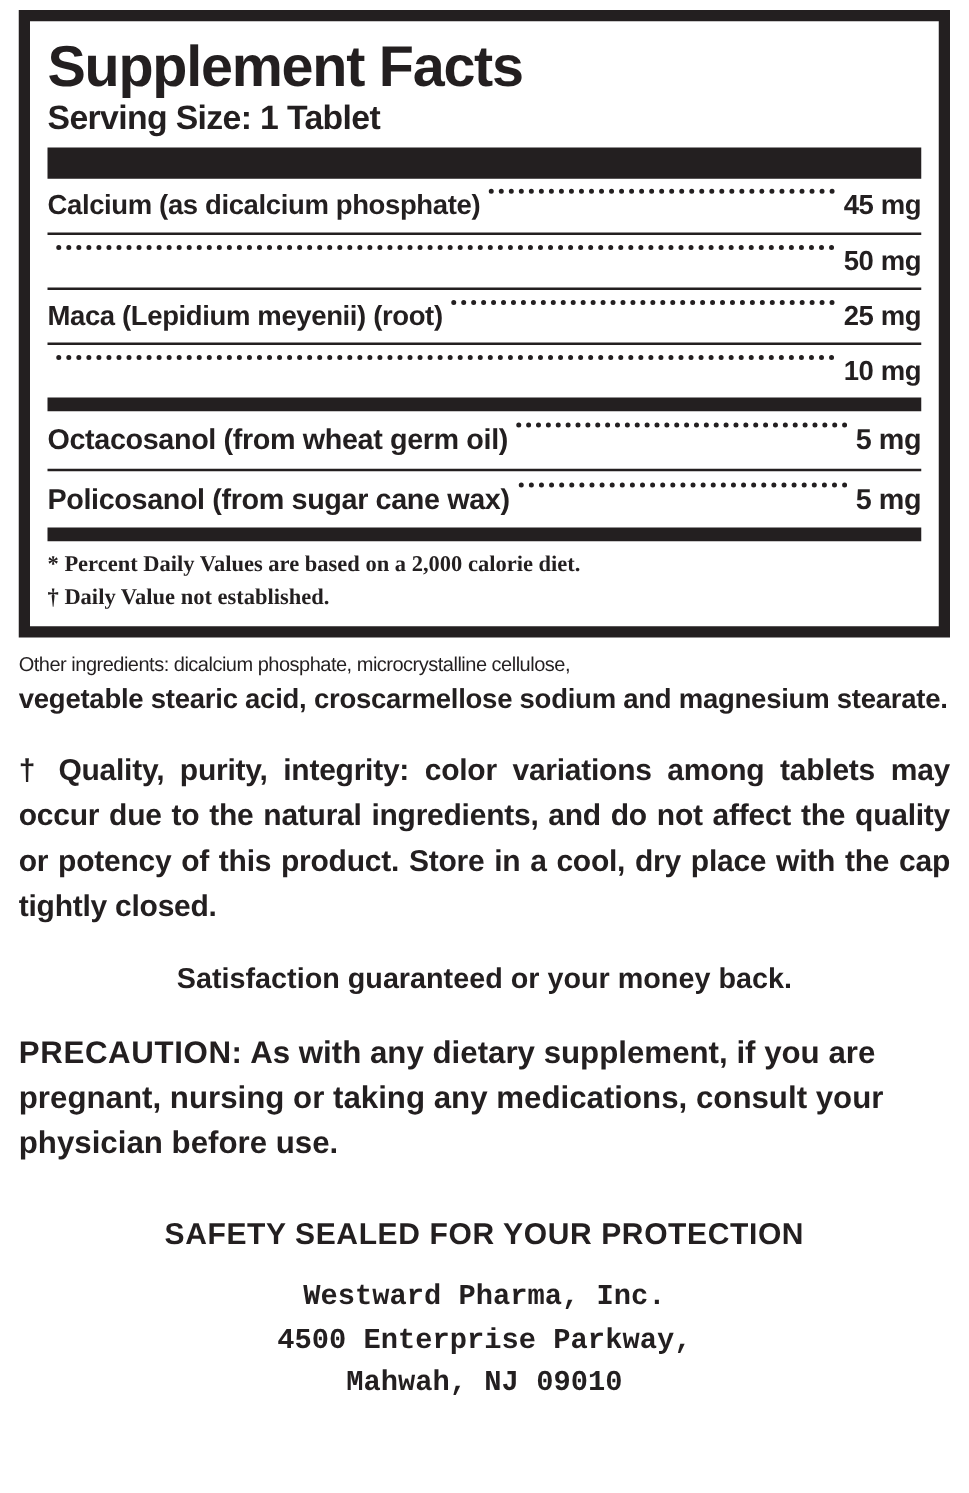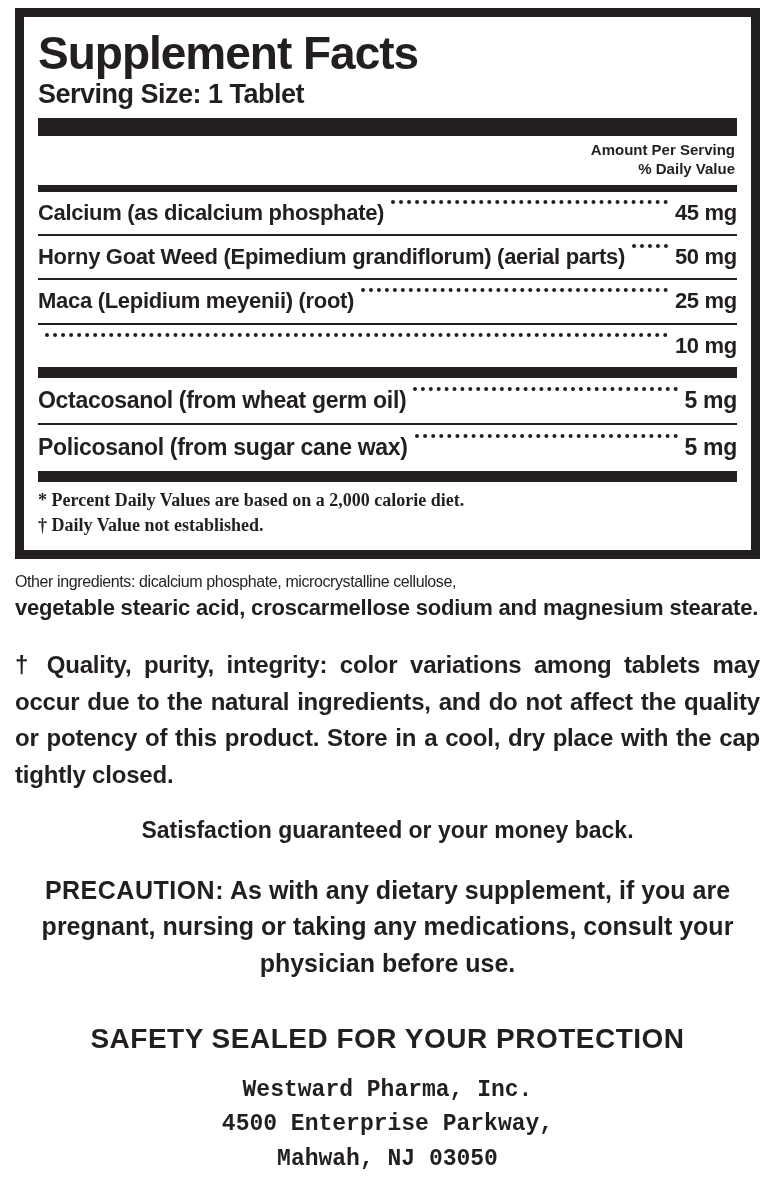--- a/index.html
+++ b/index.html
@@ -56,57 +56,52 @@
 
   .para{
     margin:26px 0 0 0;
     font-size:24px;font-weight:700;letter-spacing:-0.2px;
     line-height:1.52;text-align:justify;
   }
   .centered-line{margin:24px 0 0 0;text-align:center;font-size:23px;font-weight:700;}
 
   .warning{
     margin:28px 0 0 0;
-    font-size:25px;font-weight:700;line-height:1.45;text-align:center;
+    font-size:25px;font-weight:700;line-height:1.45;text-align:left;
   }
   .warning .lead{font-weight:900;letter-spacing:0.5px;}
 
-  .caps-line{margin:42px 0 0 0;text-align:center;font-size:28px;font-weight:900;letter-spacing:0.5px;}
+  .caps-line{margin:42px 0 0 0;text-align:center;font-size:24px;font-weight:900;letter-spacing:0.5px;}
 
   .addr{margin:18px 0 0 0;text-align:center;font-size:23px;font-weight:700;line-height:1.5;}
   .addr div{margin:0;font-family:Liberation Mono, monospace;}
 </style>
 </head>
 <body>
 
 <div class="page">
 
   <div class="facts-box">
 
     <div class="facts-title">Supplement Facts</div>
     <div class="serving">Serving Size: 1 Tablet</div>
 
     <div class="bar bar-thick"></div>
 
-    <div class="col-header">
-      <div>Amount Per Serving</div>
-      <div>% Daily Value</div>
-    </div>
 
     <div class="bar bar-mid"></div>
 
     <div class="row">
       <span class="name">Calcium (as dicalcium phosphate)</span>
       <span class="leader"></span>
       <span class="amount">45 mg</span>
     </div>
     <div class="hairline"></div>
 
     <div class="row">
-      <span class="name">Horny Goat Weed (Epimedium grandiflorum) (aerial parts)</span>
       <span class="leader"></span>
       <span class="amount">50 mg</span>
     </div>
     <div class="hairline"></div>
 
     <div class="row">
       <span class="name">Maca (Lepidium meyenii) (root)</span>
       <span class="leader"></span>
       <span class="amount">25 mg</span>
     </div>
@@ -147,16 +142,16 @@
 
   <div class="centered-line">Satisfaction guaranteed or your money back.</div>
 
   <div class="warning"><span class="lead">PRECAUTION:</span><span> As with any dietary supplement, if you are pregnant, nursing or taking any medications, consult your physician before use.</span></div>
 
   <div class="caps-line">SAFETY SEALED FOR YOUR PROTECTION</div>
 
   <div class="addr">
     <div>Westward Pharma, Inc.</div>
     <div>4500 Enterprise Parkway,</div>
-    <div>Mahwah, NJ 03050</div>
+    <div>Mahwah, NJ 09010</div>
   </div>
 
 </div>
 
 </body></html>

